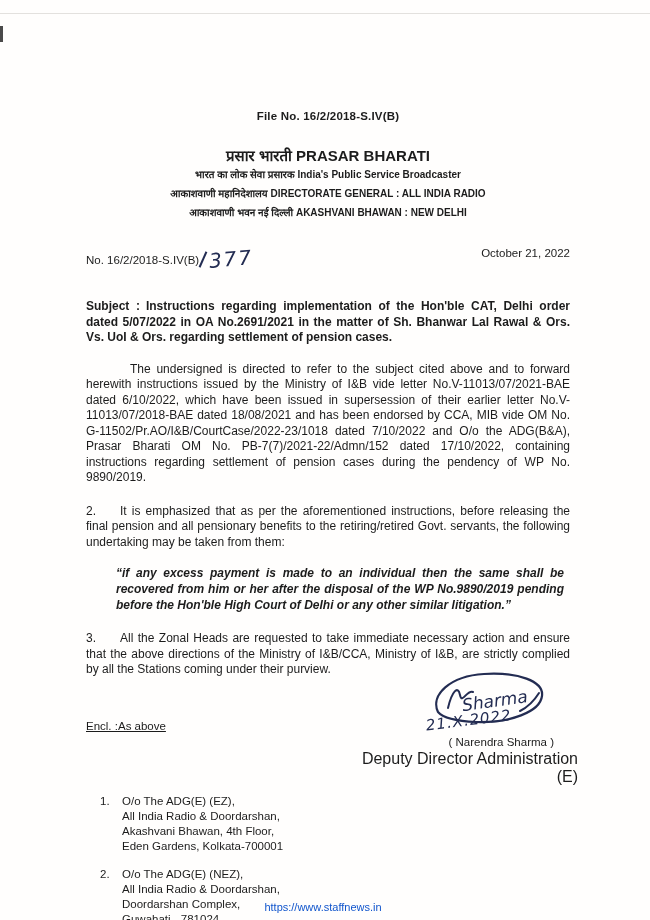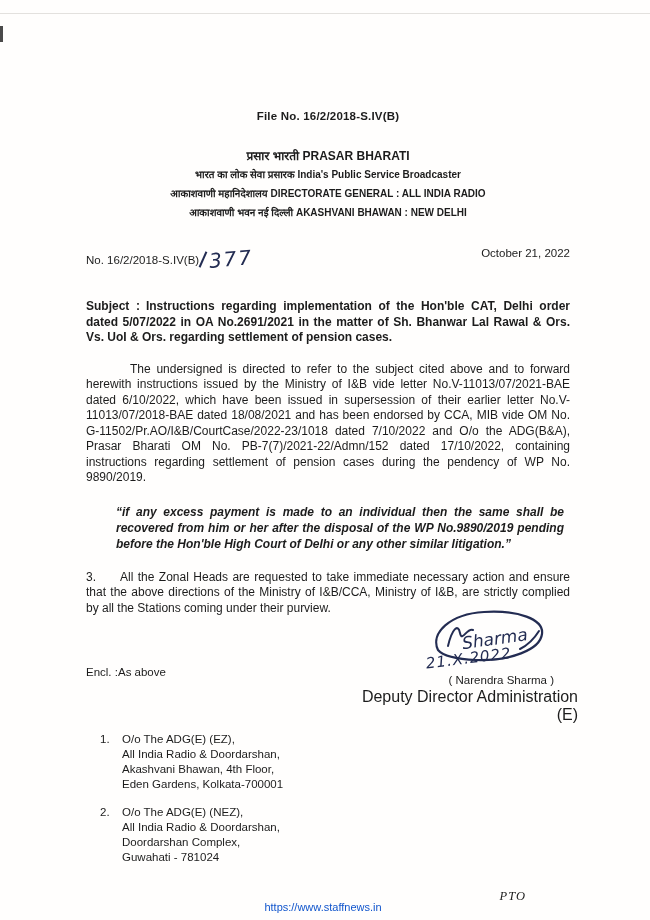--- a/index.html
+++ b/index.html
@@ -8,34 +8,34 @@
     background:#fffefd;
     font-family:"Liberation Sans",sans-serif;color:#1c1c1c;
   }
   .scan-topline{position:absolute;top:13px;left:0;width:650px;height:1px;background:#e3e1de;}
   .scan-speck{position:absolute;top:26px;left:0;width:3px;height:16px;background:#4a4a4a;}
   .content{padding:110px 80px 0 86px;}
   .file-no{text-align:center;font-weight:bold;font-size:11.5px;letter-spacing:.2px;margin-bottom:26px;}
   .letterhead{text-align:center;font-weight:bold;margin-bottom:26px;}
   .lh{margin-bottom:3px;font-size:10px;line-height:16px;}
   .lh .hi{font-weight:bold;}
-  .lh1{font-size:12px;}
+  .lh1{font-size:15px;}
   .ref-row{display:flex;justify-content:space-between;align-items:flex-start;margin-bottom:28px;font-size:11.5px;}
   .ref-left{white-space:nowrap;}
   .pen-slash{display:inline-block;width:2px;height:17px;background:#232c52;transform:rotate(24deg);margin:0 5px 0 3px;vertical-align:-4px;}
   .hand-no{display:inline-block;font-family:"DejaVu Sans",sans-serif;font-style:italic;font-size:20px;color:#232c52;transform:rotate(-5deg);vertical-align:-2px;letter-spacing:2px;}
   .para{font-size:12px;line-height:15.5px;text-align:justify;margin:0 0 15px 0;}
   .subject{font-weight:bold;margin-bottom:16px;}
   .subj-label{margin-right:6px;}
   .p1{text-indent:44px;margin-bottom:18px;}
   .pnum{display:inline-block;width:34px;text-indent:0;}
   .quote{margin:0 6px 18px 30px;font-weight:bold;font-style:italic;line-height:16px;}
   .p3{margin-bottom:4px;}
   .sig-row{position:relative;height:112px;}
-  .encl{position:absolute;left:0;top:46px;font-size:11.5px;}
+  .encl{position:absolute;left:0;top:38px;font-size:11.5px;text-decoration:underline;}
   .sig-block{position:absolute;right:-8px;top:-14px;width:230px;text-align:right;}
   .scribble{display:block;margin:0 26px 0 auto;}
   .hand-date{font-family:"DejaVu Sans",sans-serif;font-style:italic;font-size:15px;color:#232c52;transform:rotate(-7deg);margin:-10px 66px 2px 0;letter-spacing:1px;}
   .sig-name{font-size:11.5px;margin-right:24px;}
   .sig-title{font-size:16px;margin-top:2px;}
   .addressees{margin-left:14px;}
   .addr{display:flex;gap:9px;font-size:11.5px;line-height:15px;margin-bottom:13px;}
   .addr-num{width:13px;flex:none;}
   .pto{text-align:right;margin:24px 44px 0 0;font-family:"Liberation Serif",serif;font-style:italic;font-weight:normal;font-size:12.5px;letter-spacing:1px;}
   .footer-link{position:absolute;bottom:7px;left:0;width:646px;text-align:center;font-size:11px;color:#1155cc;cursor:pointer;}
@@ -76,20 +76,23 @@
       </div>
       <div class="ref-date">October 21, 2022</div>
     </div>
 
     <p class="para subject">
       <span class="subj-label">Subject :</span><span>Instructions regarding implementation of the Hon'ble CAT, Delhi order dated 5/07/2022 in OA No.2691/2021 in the matter of Sh. Bhanwar Lal Rawal &amp; Ors. Vs. UoI &amp; Ors. regarding settlement of pension cases.</span>
     </p>
 
     <p class="para p1">The undersigned is directed to refer to the subject cited above and to forward herewith instructions issued by the Ministry of I&amp;B vide letter No.V-11013/07/2021-BAE dated 6/10/2022, which have been issued in supersession of their earlier letter No.V-11013/07/2018-BAE dated 18/08/2021 and has been endorsed by CCA, MIB vide OM No. G-11502/Pr.AO/I&amp;B/CourtCase/2022-23/1018 dated 7/10/2022 and O/o the ADG(B&amp;A), Prasar Bharati OM No. PB-7(7)/2021-22/Admn/152 dated 17/10/2022, containing instructions regarding settlement of pension cases during the pendency of WP No. 9890/2019.</p>
 
+    <p class="para">
+      <span class="pnum">2.</span><span>It is emphasized that as per the aforementioned instructions, before releasing the final pension and all pensionary benefits to the retiring/retired Govt. servants, the following undertaking may be taken from them:</span>
+    </p>
 
     <p class="para quote">“if any excess payment is made to an individual then the same shall be recovered from him or her after the disposal of the WP No.9890/2019 pending before the Hon'ble High Court of Delhi or any other similar litigation.”</p>
 
     <p class="para p3">
       <span class="pnum">3.</span><span>All the Zonal Heads are requested to take immediate necessary action and ensure that the above directions of the Ministry of I&amp;B/CCA, Ministry of I&amp;B, are strictly complied by all the Stations coming under their purview.</span>
     </p>
 
     <div class="sig-row">
       <div class="encl">Encl. :As above</div>
       <div class="sig-block">

